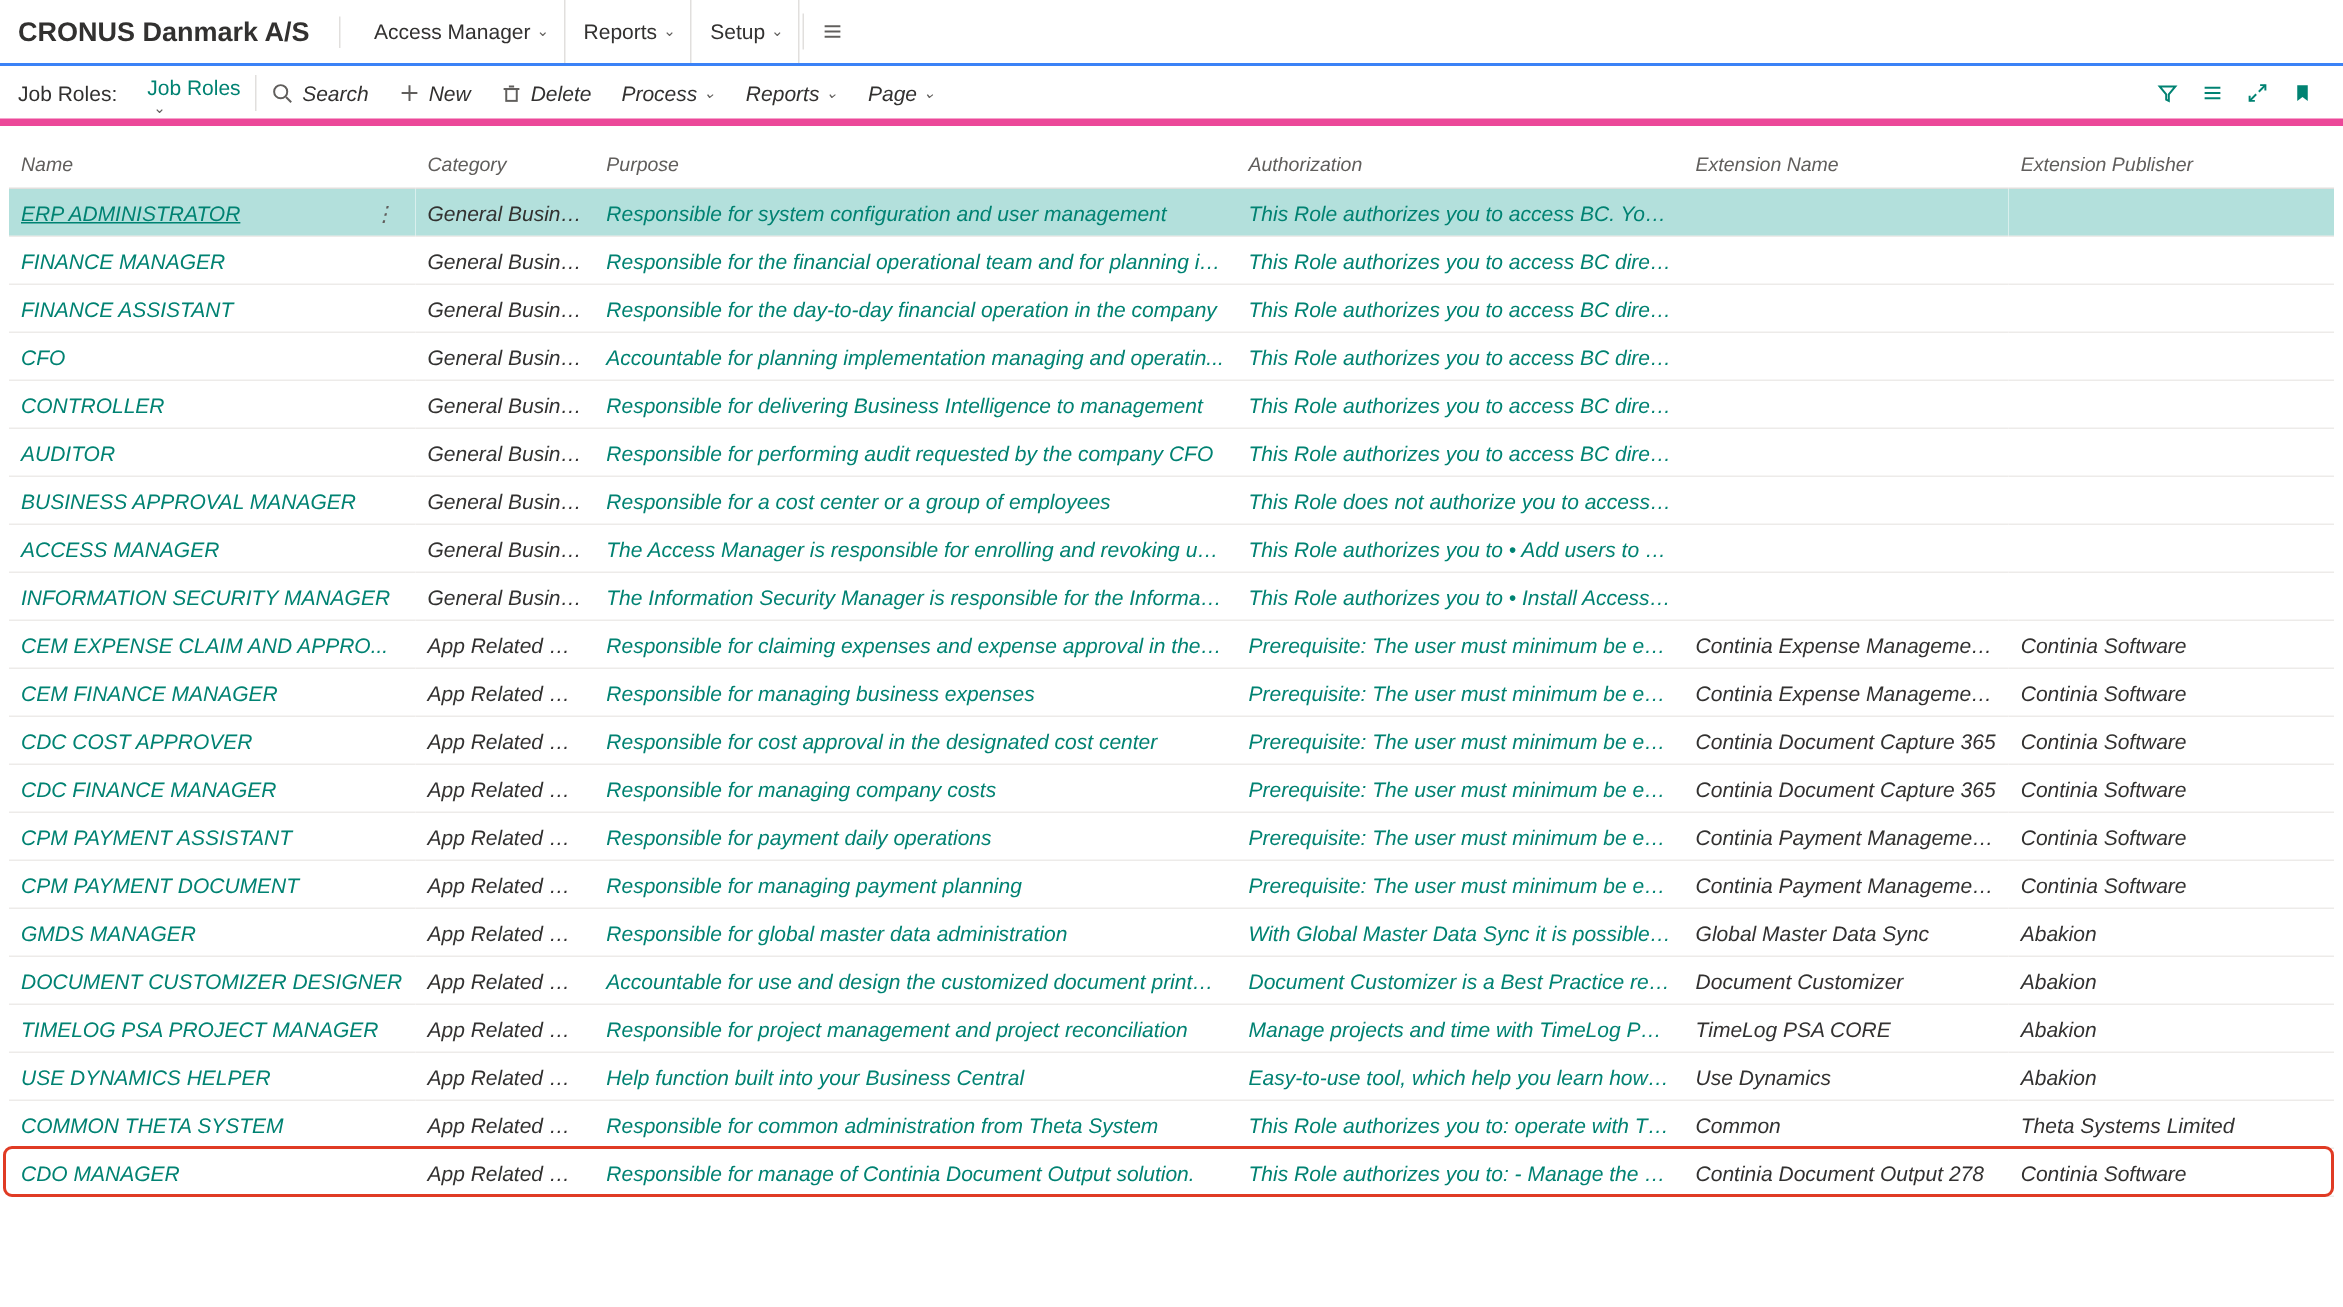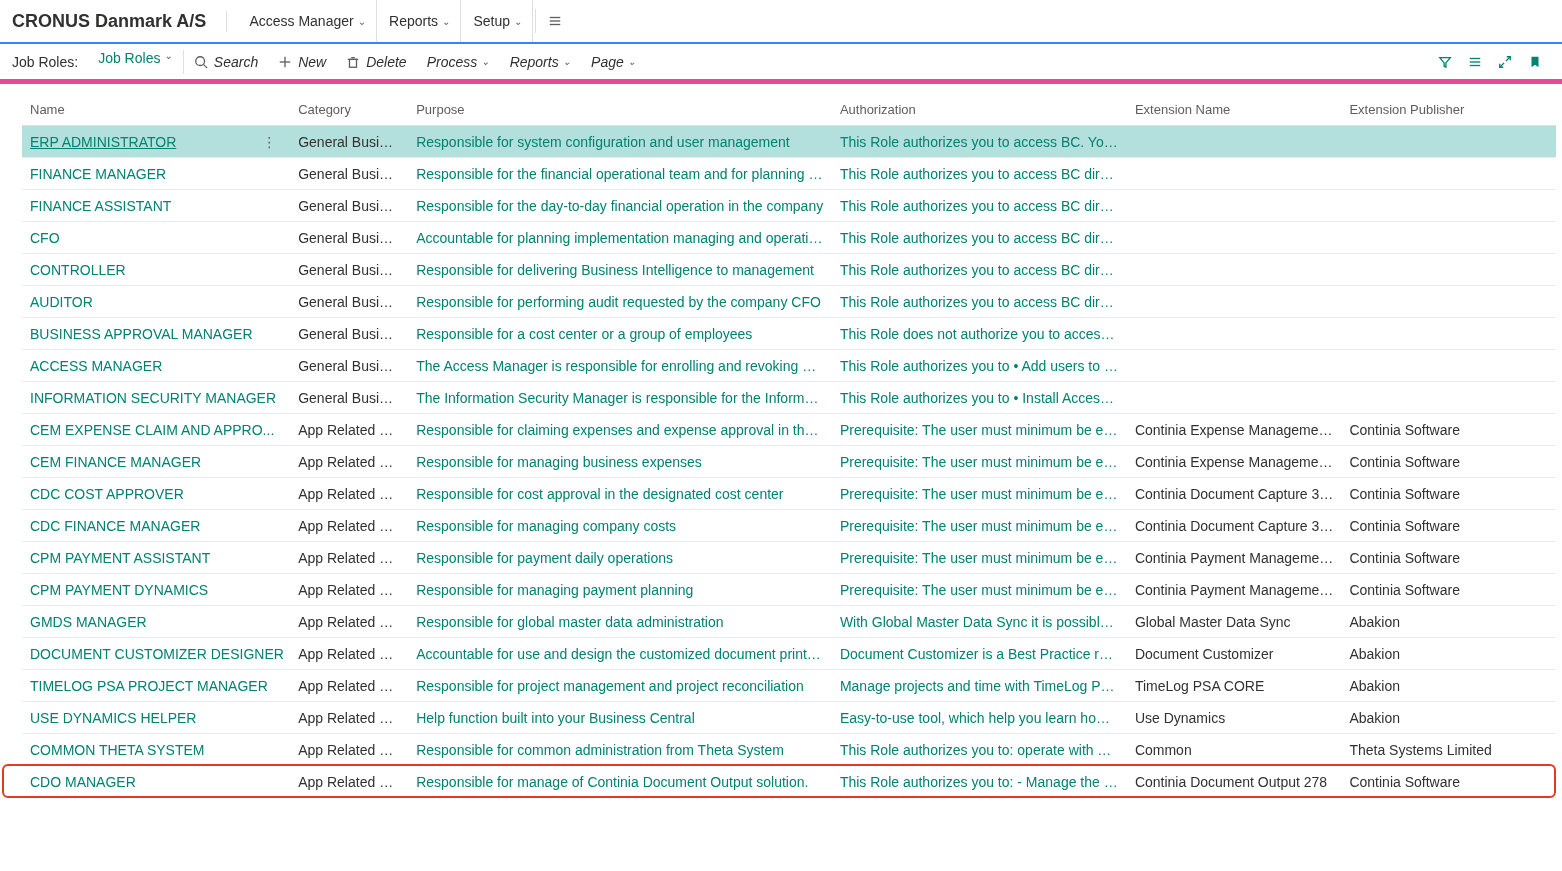--- a/index.html
+++ b/index.html
@@ -48,20 +48,21 @@
   }
   .tb-label { color: #323130; padding-right: 10px; }
   .tb-link {
     color: #008272;
     cursor: pointer;
     display: inline-flex;
     align-items: flex-start;
     padding: 0 10px;
     border-right: 1px solid #e1dfdd;
     height: 24px;
+    flex-direction: column;
   }
   .tb-btn {
     display: inline-flex;
     align-items: center;
     padding: 0 10px;
     cursor: pointer;
     color: #323130;
     height: 100%;
     font-style: italic;
   }
@@ -70,21 +71,21 @@
   .tb-right-icon {
     width: 30px;
     display: inline-flex;
     justify-content: center;
     align-items: center;
     color: #008272;
     cursor: pointer;
     font-size: 16px;
   }
 
-  .table-wrap { padding: 10px 6px 0 22px; position: relative; }
+  .table-wrap { padding: 10px 6px 0 6px; position: relative; font-style: italic; }
   .grid {
     width: 100%;
     border-collapse: collapse;
     table-layout: fixed;
   }
   .grid th {
     text-align: left;
     font-weight: 400;
     color: #605e5c;
     font-size: 13px;
@@ -425,21 +426,21 @@
           </td>
           <td>App Related Role</td>
           <td class="link-cell">Responsible for payment daily operations</td>
           <td class="link-cell">Prerequisite: The user must minimum be enrol...</td>
           <td>Continia Payment Management...</td>
           <td>Continia Software</td>
         </tr>
         <tr>
           <td class="link-cell">
             <div class="name-wrap">
-              <span class="name-link">CPM PAYMENT DYNAMICS</span>
+              <span class="name-link">CPM PAYMENT DOCUMENT</span>
               <span class="row-actions">⋮</span>
             </div>
           </td>
           <td>App Related Role</td>
           <td class="link-cell">Responsible for managing payment planning</td>
           <td class="link-cell">Prerequisite: The user must minimum be enrol...</td>
           <td>Continia Payment Management...</td>
           <td>Continia Software</td>
         </tr>
         <tr>

